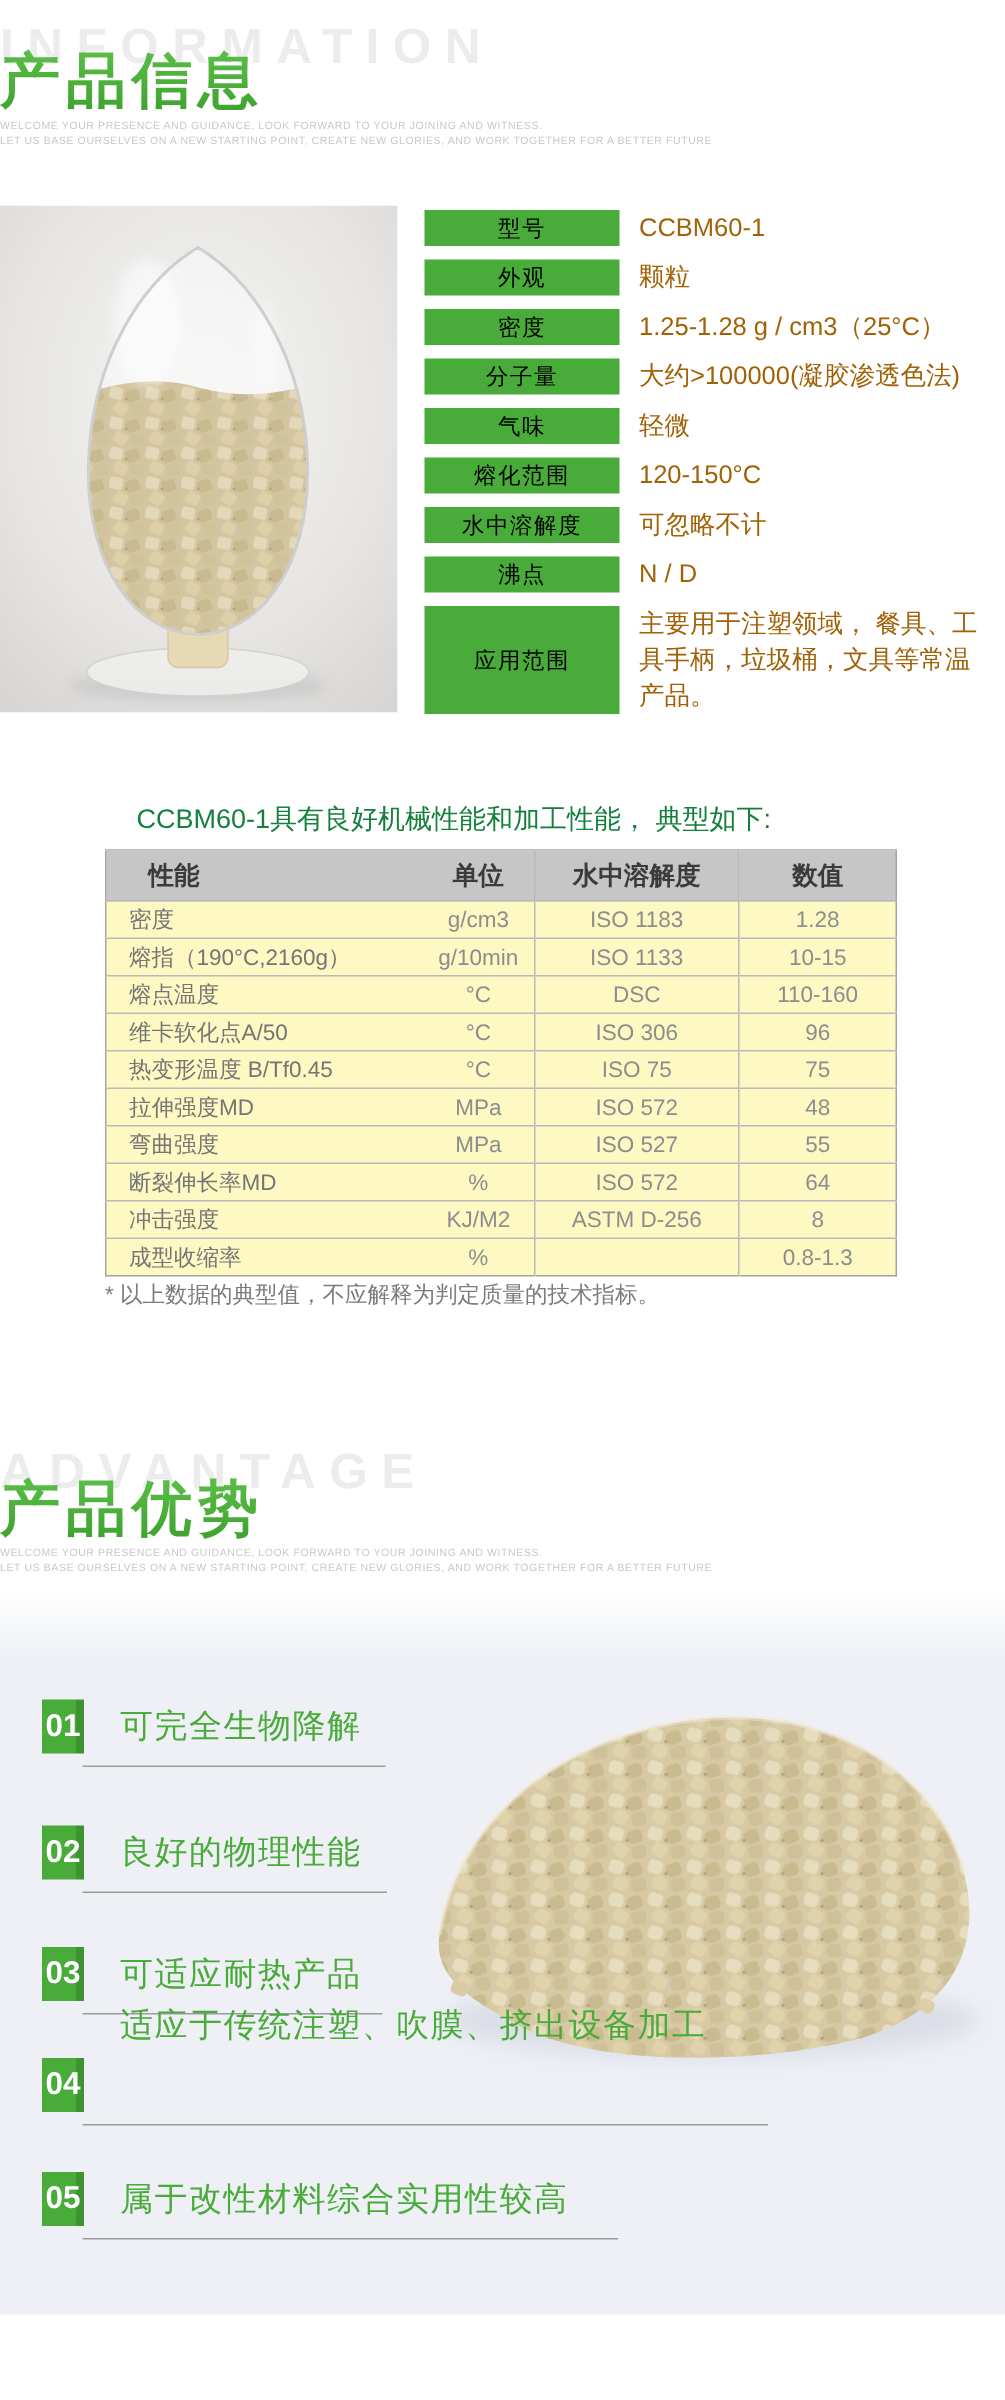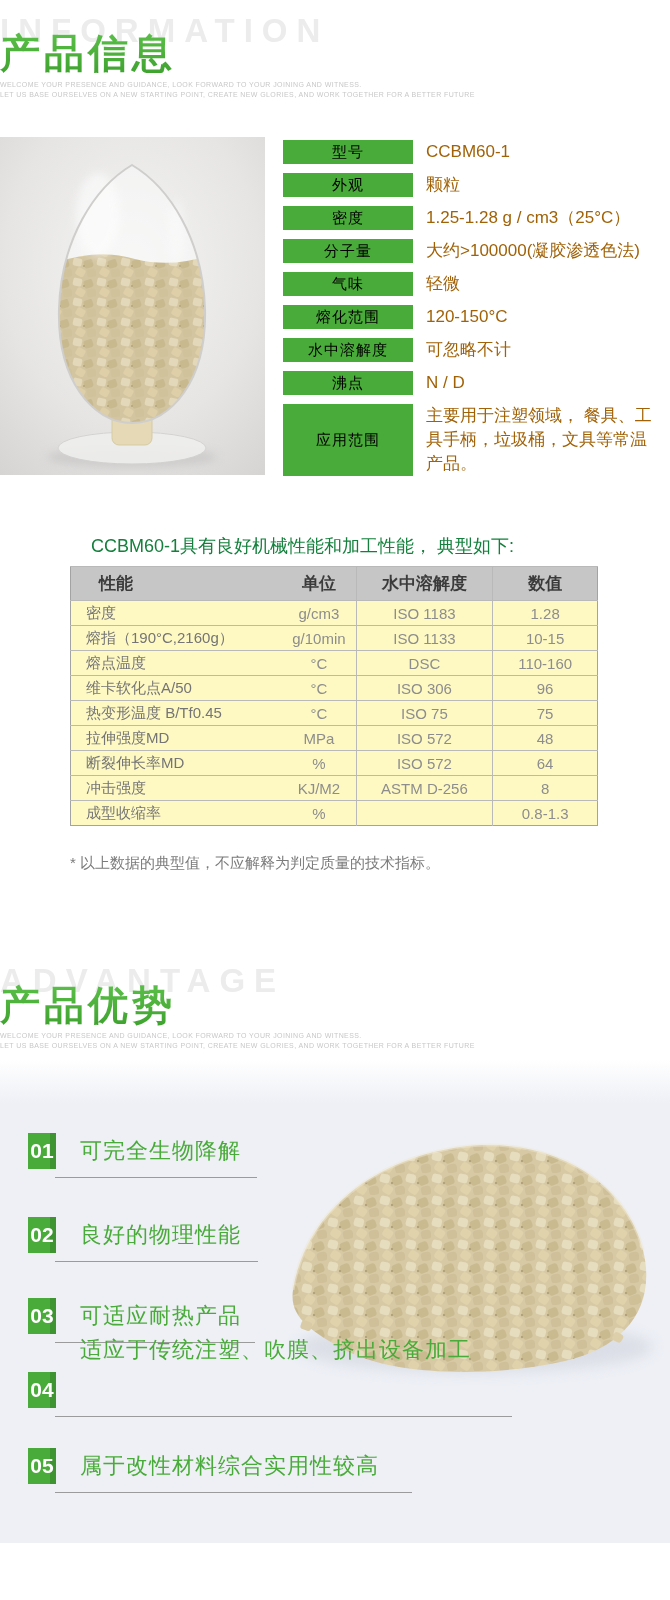--- a/index.html
+++ b/index.html
@@ -186,20 +186,26 @@
       <td class="c vl">ISO 75</td>
       <td class="c vl">75</td>
     </tr>
     <tr>
       <td class="p">拉伸强度MD</td>
       <td class="c">MPa</td>
       <td class="c vl">ISO 572</td>
       <td class="c vl">48</td>
     </tr>
     <tr>
+      <td class="p">弯曲强度</td>
+      <td class="c">MPa</td>
+      <td class="c vl">ISO 527</td>
+      <td class="c vl">55</td>
+    </tr>
+    <tr>
       <td class="p">断裂伸长率MD</td>
       <td class="c">%</td>
       <td class="c vl">ISO 572</td>
       <td class="c vl">64</td>
     </tr>
     <tr>
       <td class="p">冲击强度</td>
       <td class="c">KJ/M2</td>
       <td class="c vl">ASTM D-256</td>
       <td class="c vl">8</td>

